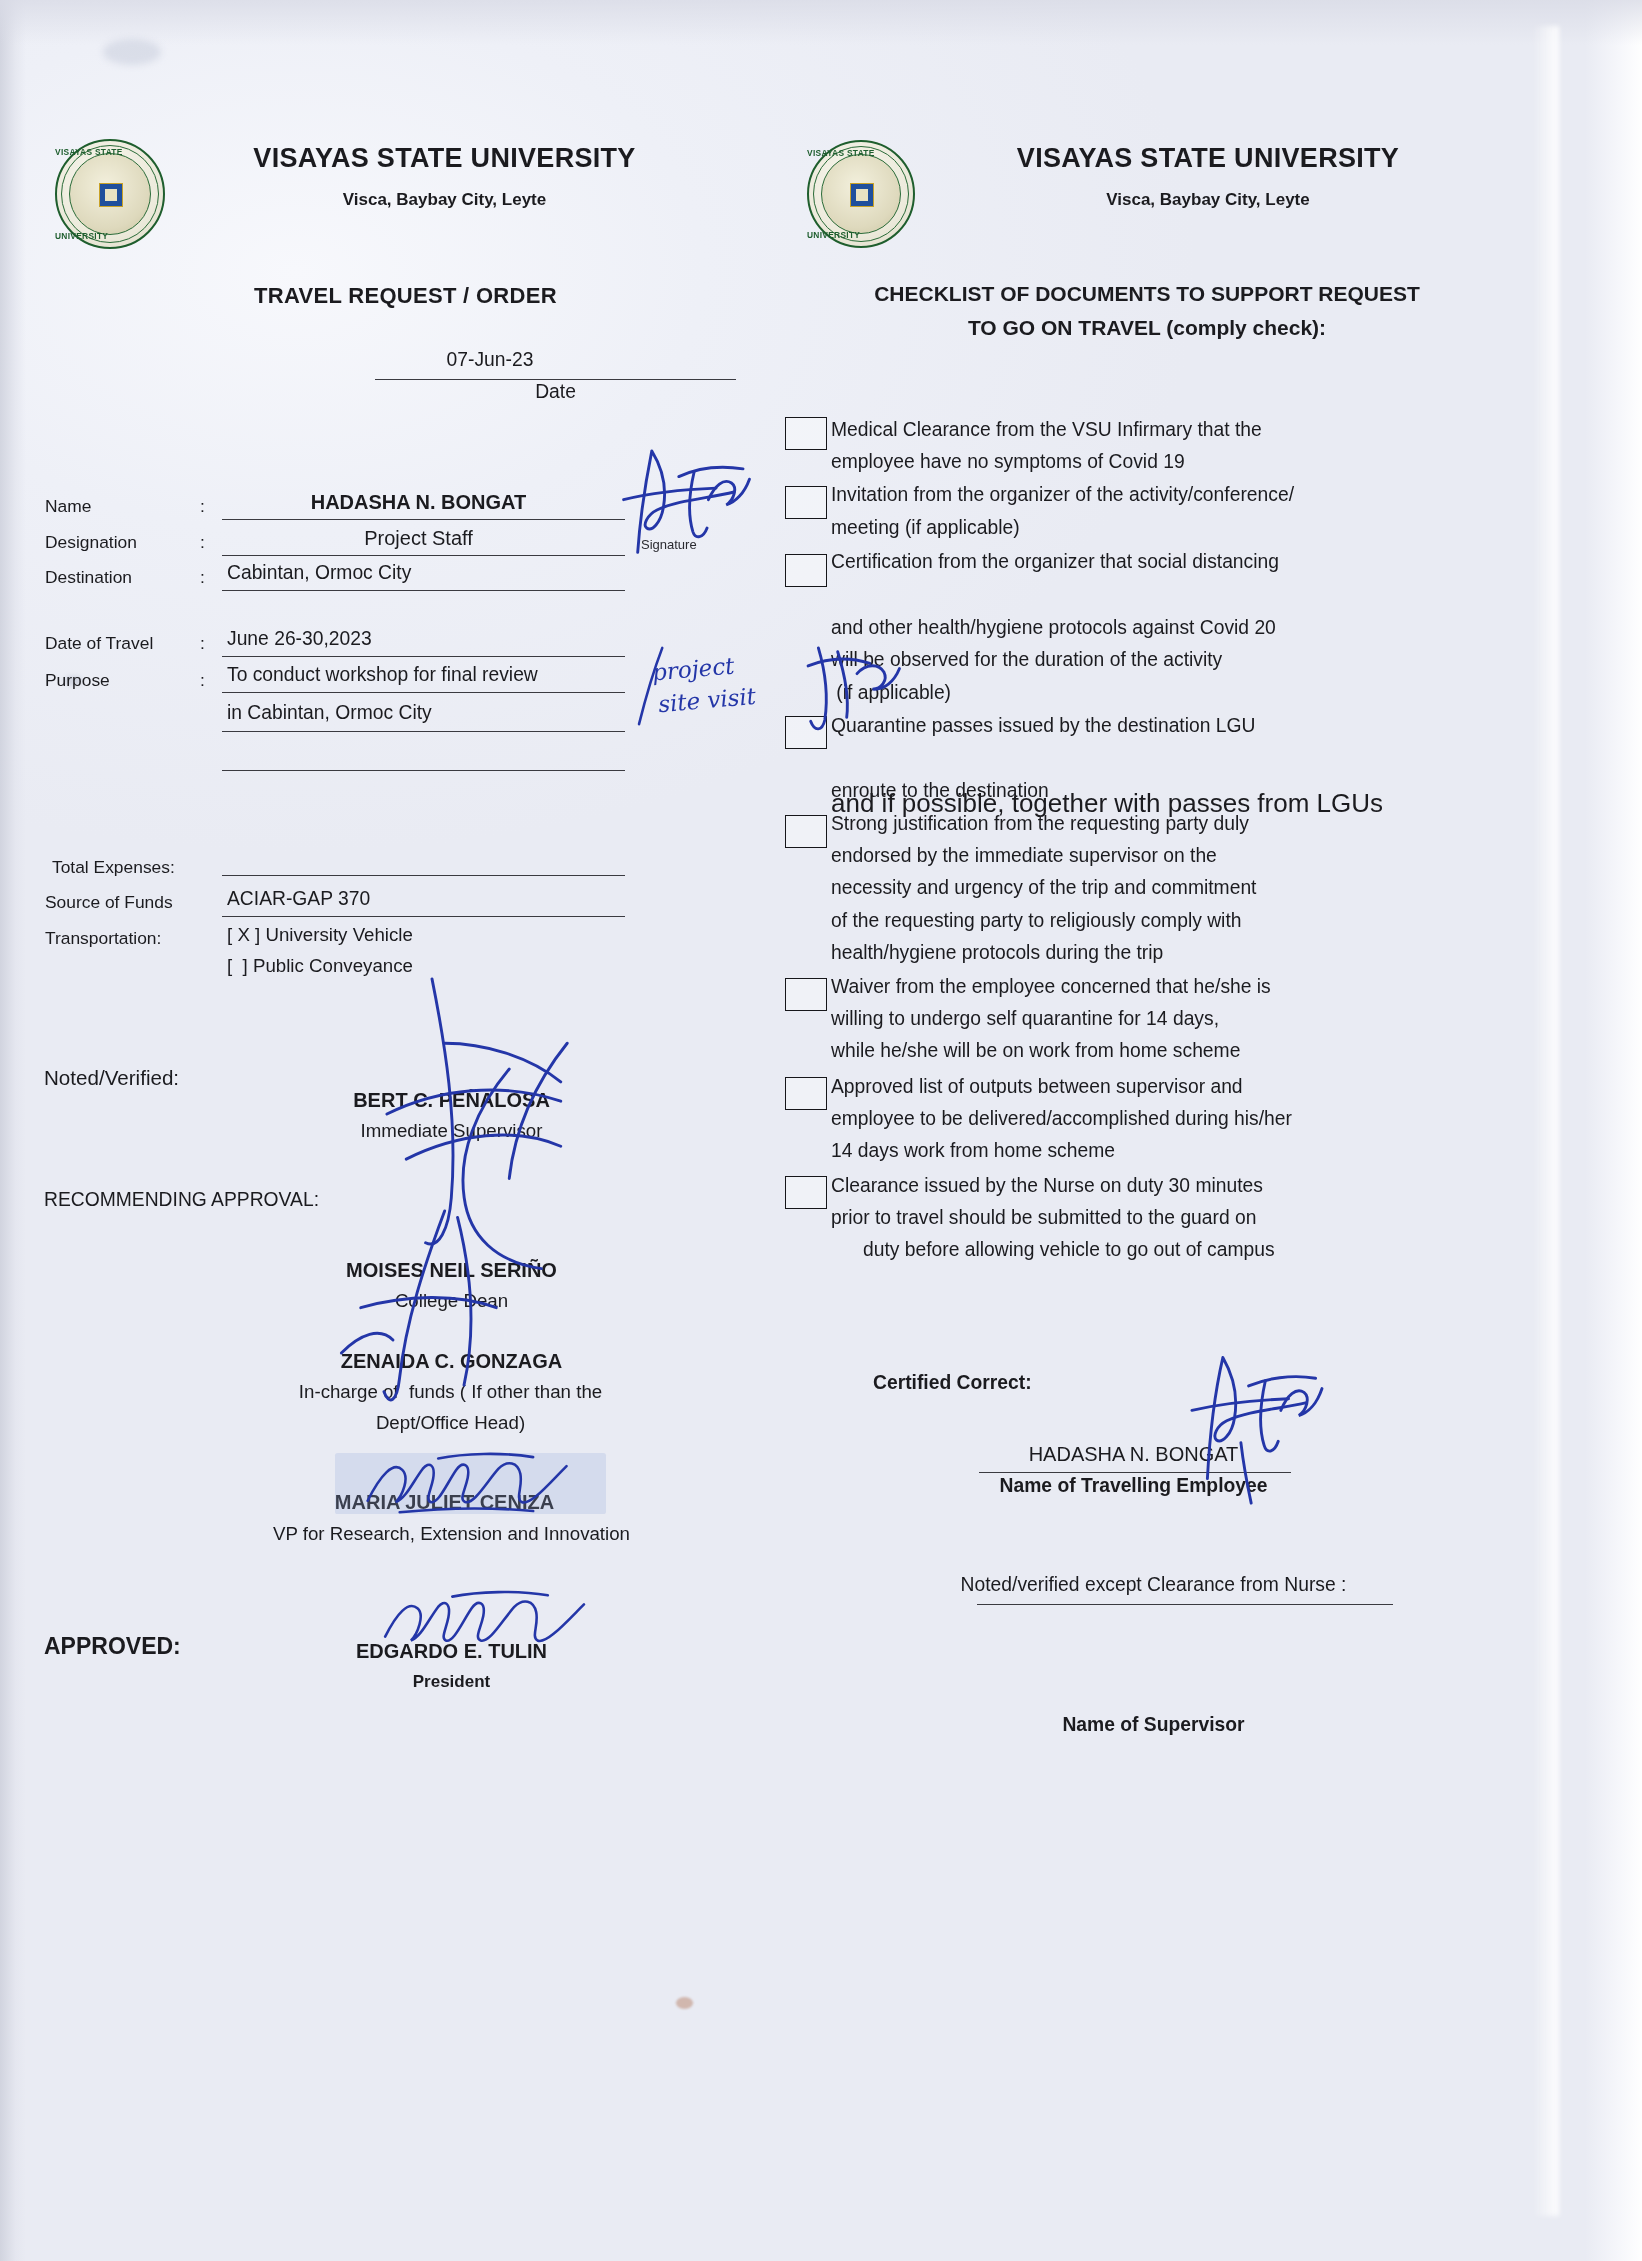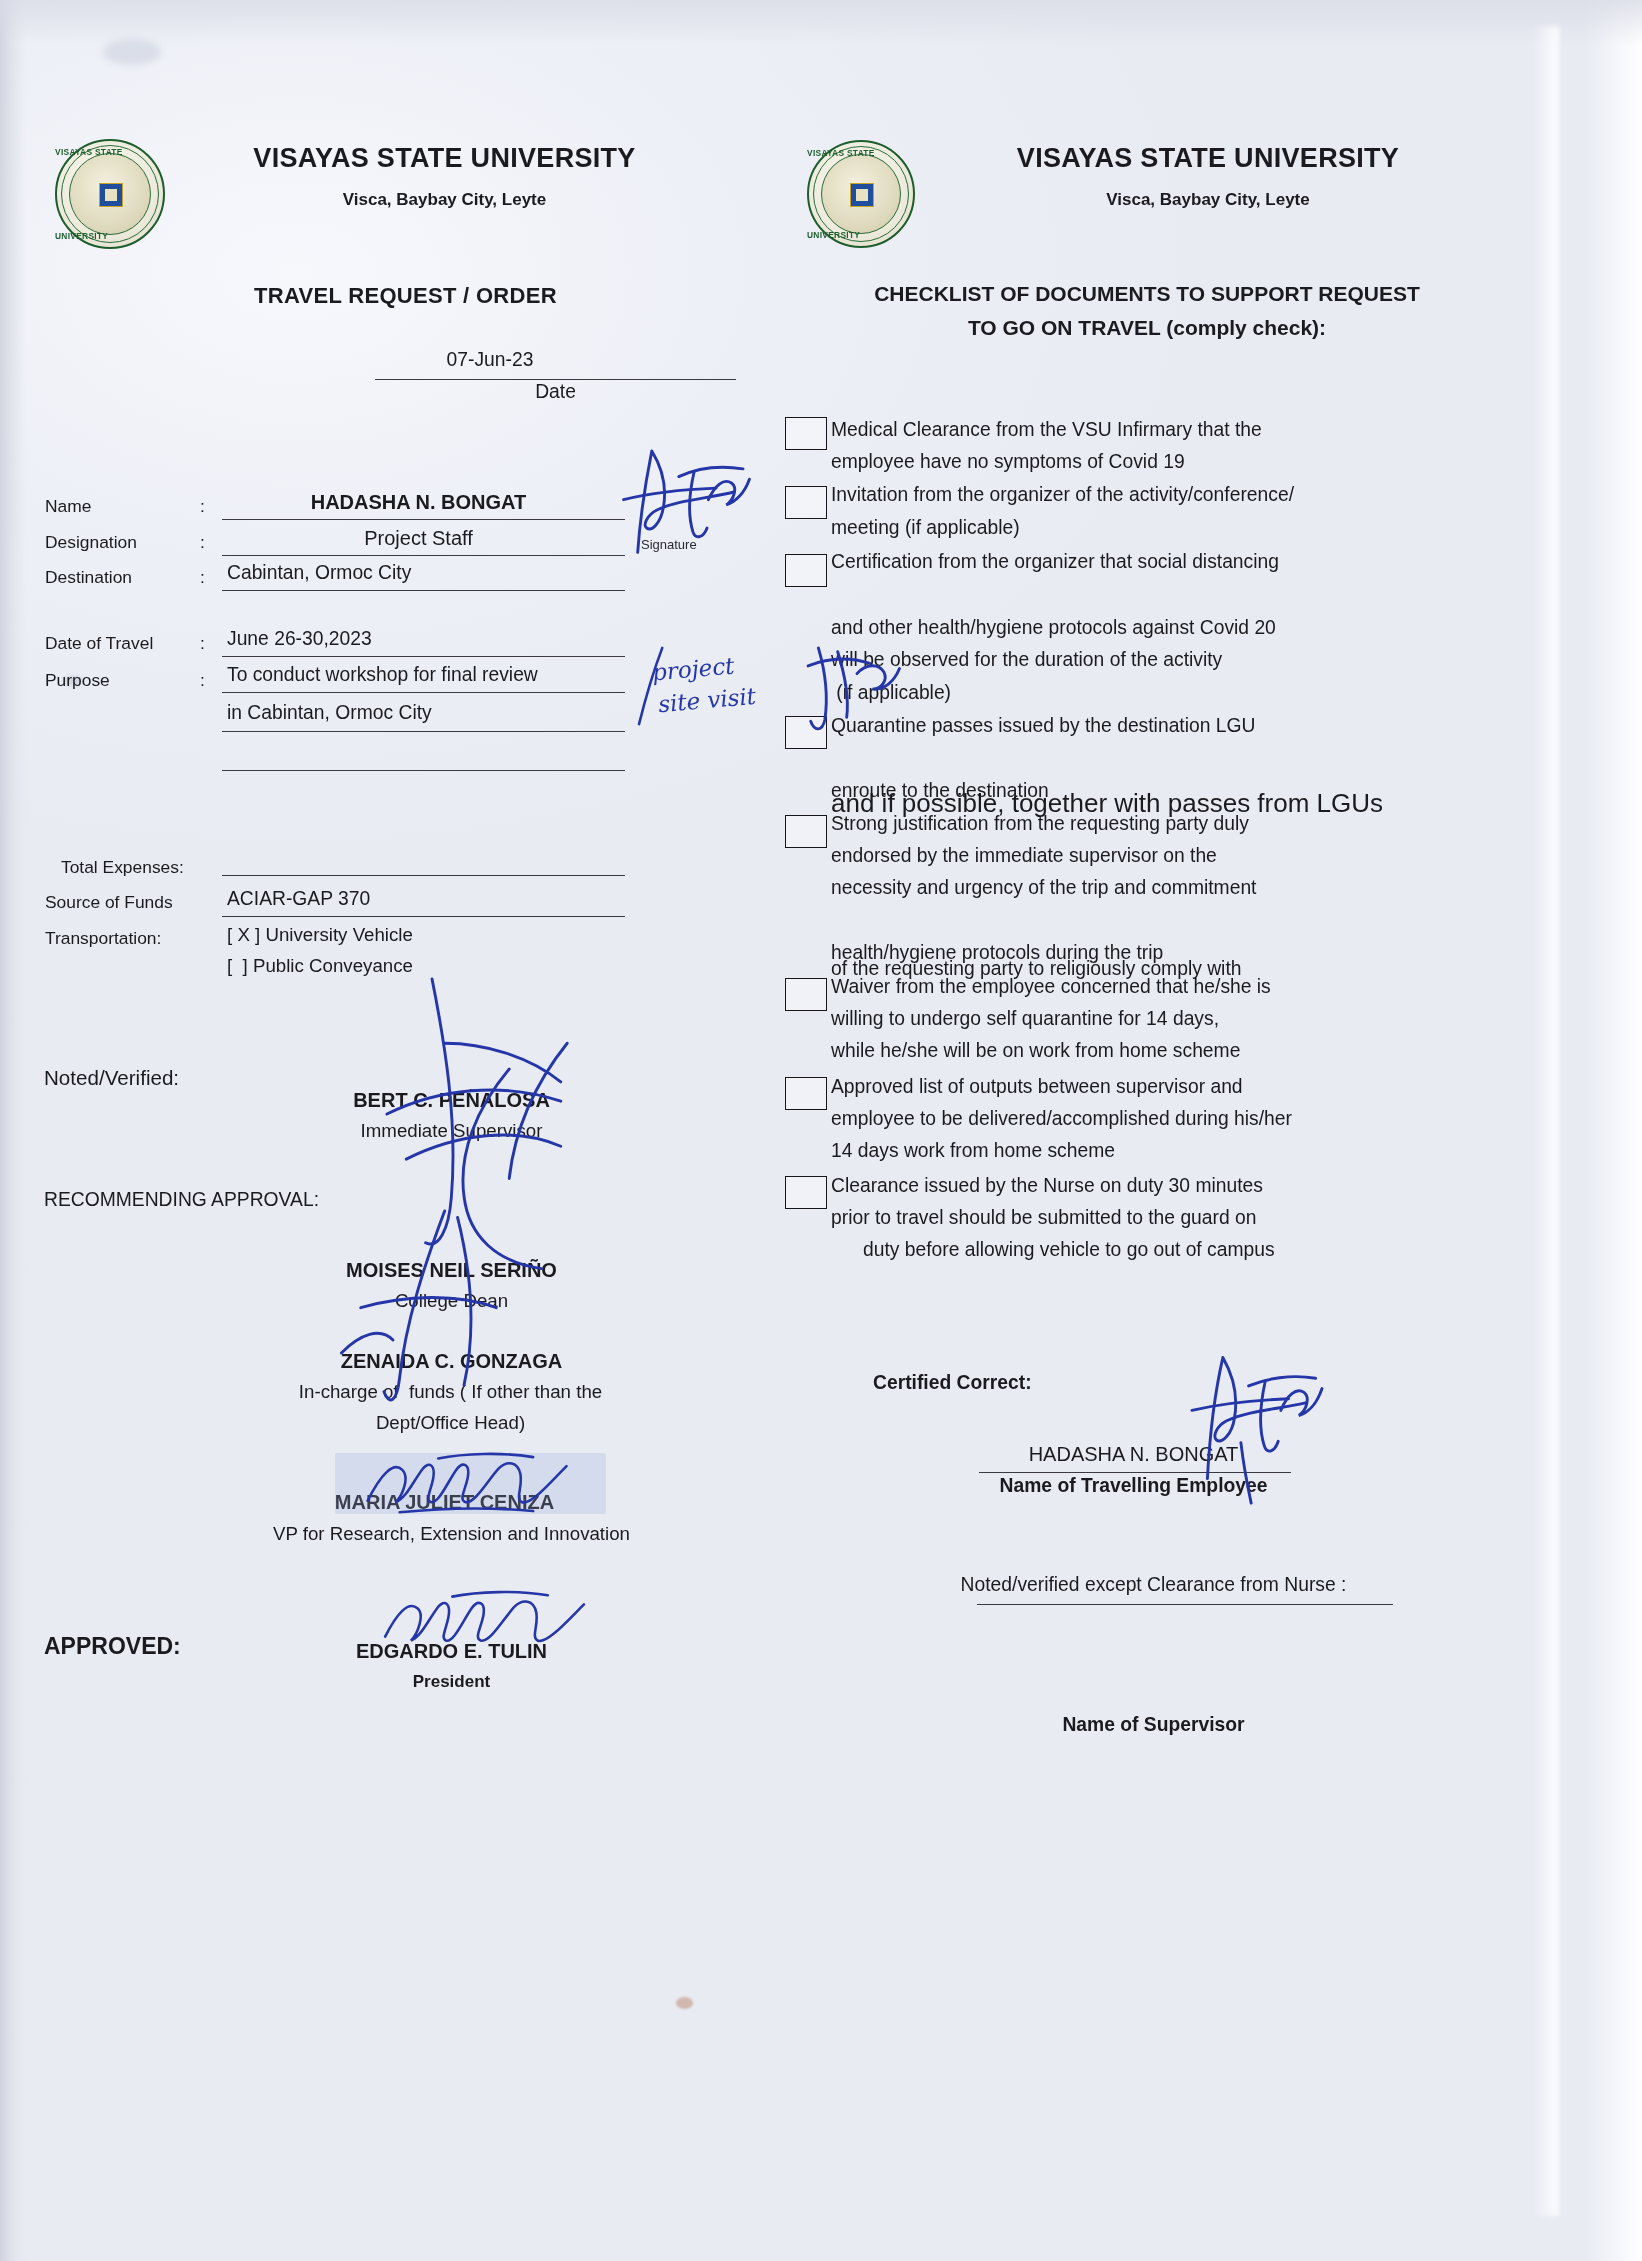--- a/index.html
+++ b/index.html
@@ -208,21 +208,21 @@
 
   <div class="t" style="left:45px; top:670px; font-size:17.4px;">Purpose</div>
   <div class="t" style="left:200px; top:670px; font-size:17.4px;">:</div>
   <div class="t" style="left:227px; top:664px; font-size:19.3px;">To conduct workshop for final review</div>
   <div class="rule" style="left:222px; top:692px; width:403px;"></div>
 
   <div class="t" style="left:227px; top:702px; font-size:19.3px;">in Cabintan, Ormoc City</div>
   <div class="rule" style="left:222px; top:731px; width:403px;"></div>
   <div class="rule" style="left:222px; top:770px; width:403px;"></div>
 
-  <div class="t" style="left:61px; top:857px; font-size:17.4px;">Total Expenses:</div>
+  <div class="t" style="left:52px; top:857px; font-size:17.4px;">Total Expenses:</div>
   <div class="rule" style="left:222px; top:875px; width:403px;"></div>
 
   <div class="t" style="left:45px; top:892px; font-size:17.4px;">Source of Funds</div>
   <div class="t" style="left:227px; top:888px; font-size:19.3px;">ACIAR-GAP 370</div>
   <div class="rule" style="left:222px; top:916px; width:403px;"></div>
 
   <div class="t" style="left:45px; top:928px; font-size:17.4px;">Transportation:</div>
   <div class="t" style="left:227px; top:924px; font-size:18.7px;">[ X ] University Vehicle</div>
   <div class="t" style="left:227px; top:955px; font-size:18.7px;">[  ] Public Conveyance</div>
 
@@ -266,21 +266,21 @@
 
   <div class="cbox" style="left:785px; top:716px; width:40px; height:31px;"></div>
   <div class="t" style="left:831px; top:715px; font-size:19.3px;">Quarantine passes issued by the destination LGU</div>
   <div class="t" style="left:831px; top:789px; font-size:26px;">and if possible, together with passes from LGUs</div>
   <div class="t" style="left:831px; top:780px; font-size:19.3px;">enroute to the destination</div>
 
   <div class="cbox" style="left:785px; top:815px; width:40px; height:31px;"></div>
   <div class="t" style="left:831px; top:813px; font-size:19.3px;">Strong justification from the requesting party duly</div>
   <div class="t" style="left:831px; top:845px; font-size:19.3px;">endorsed by the immediate supervisor on the</div>
   <div class="t" style="left:831px; top:877px; font-size:19.3px;">necessity and urgency of the trip and commitment</div>
-  <div class="t" style="left:831px; top:910px; font-size:19.3px;margin-top:48px;">of the requesting party to religiously comply with</div>
+  <div class="t" style="left:831px; top:910px; font-size:19.3px;">of the requesting party to religiously comply with</div>
   <div class="t" style="left:831px; top:942px; font-size:19.3px;">health/hygiene protocols during the trip</div>
 
   <div class="cbox" style="left:785px; top:978px; width:40px; height:31px;"></div>
   <div class="t" style="left:831px; top:976px; font-size:19.3px;">Waiver from the employee concerned that he/she is</div>
   <div class="t" style="left:831px; top:1008px; font-size:19.3px;">willing to undergo self quarantine for 14 days,</div>
   <div class="t" style="left:831px; top:1040px; font-size:19.3px;">while he/she will be on work from home scheme</div>
 
   <div class="cbox" style="left:785px; top:1077px; width:40px; height:31px;"></div>
   <div class="t" style="left:831px; top:1076px; font-size:19.3px;">Approved list of outputs between supervisor and</div>
   <div class="t" style="left:831px; top:1108px; font-size:19.3px;">employee to be delivered/accomplished during his/her</div>

